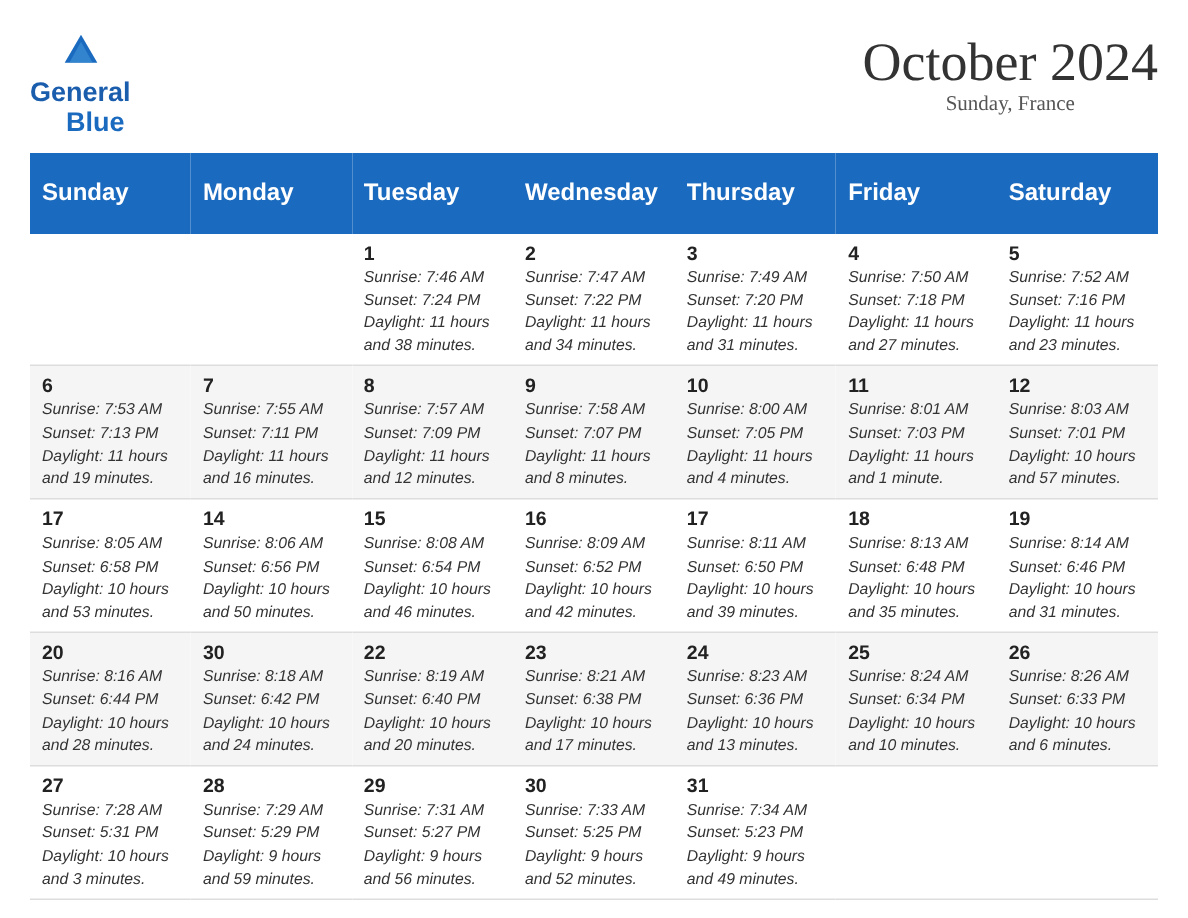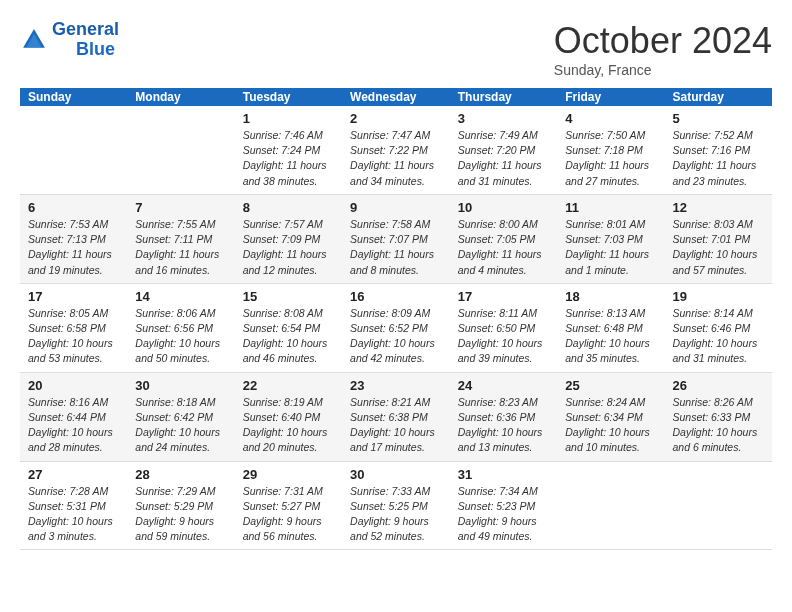--- a/index.html
+++ b/index.html
@@ -13,57 +13,59 @@
     .header {
       display: flex;
       justify-content: space-between;
       align-items: flex-start;
       margin-bottom: 10px;
     }
     .logo {
       display: flex;
       align-items: center;
       gap: 4px;
+      flex-direction: column;
     }
     .logo-text {
       font-size: 18px;
       font-weight: bold;
       color: #333;
       line-height: 1.1;
     }
     .logo-text span {
       color: #1a5dad;
     }
     .logo-icon {
       width: 28px;
       height: 28px;
     }
     .title-block {
-      text-align: left;
+      text-align: center;
+      font-family: Liberation Serif, serif;
     }
     .month-title {
       font-size: 36px;
       font-weight: 300;
       color: #333;
     }
     .location {
       font-size: 14px;
       color: #555;
     }
     table {
       width: 100%;
       border-collapse: collapse;
       font-size: 11px;
     }
     thead tr th {
       background-color: #1a6abf;
       color: #fff;
       text-align: left;
-      padding: 2px 8px;
-      font-size: 12px;
+      padding: 18px 8px;
+      font-size: 16px;
       font-weight: 600;
     }
     tbody tr {
       border-bottom: 1px solid #ddd;
     }
     tbody tr:nth-child(odd) {
       background-color: #fff;
     }
     tbody tr:nth-child(even) {
       background-color: #f5f5f5;

